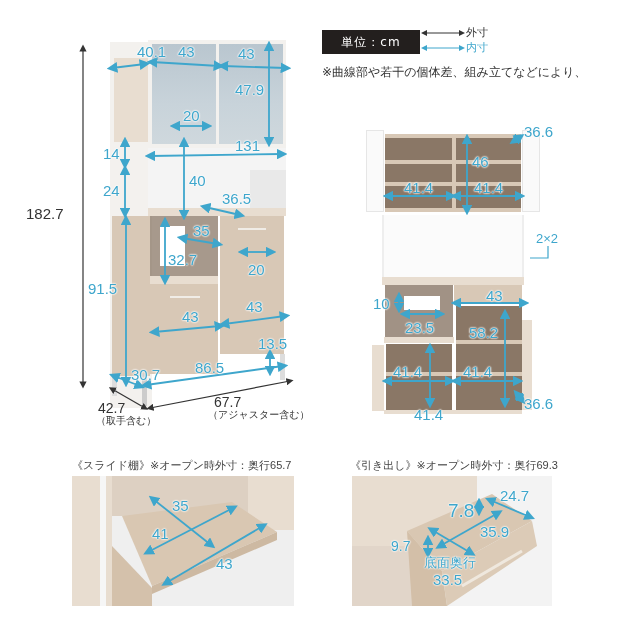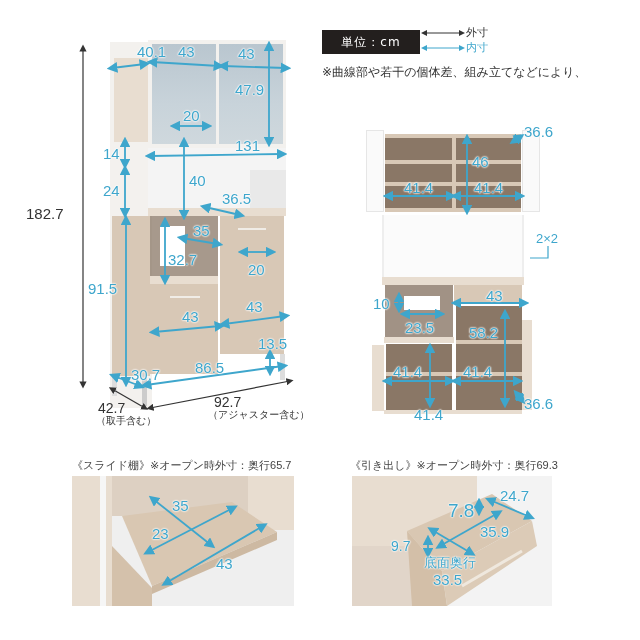--- a/index.html
+++ b/index.html
@@ -111,21 +111,21 @@
     <line x1="224" y1="324" x2="285" y2="316" marker-start="url(#abr)" marker-end="url(#ab)"></line>
     <line x1="270" y1="354" x2="270" y2="371" marker-start="url(#abr)" marker-end="url(#ab)"></line>
     <line x1="114" y1="376" x2="140" y2="386" marker-start="url(#abr)" marker-end="url(#ab)"></line>
     <line x1="146" y1="385" x2="283" y2="366" marker-start="url(#abr)" marker-end="url(#ab)"></line>
   </g>
 </svg>
 
 <div class="lbl dark" style="left:26px;top:206px;font-size:15px;text-align:right;">182.7</div>
 <div class="lbl dark" style="left:98px;top:401px;font-size:14px;">42.7</div>
 <div class="lbl dark" style="left:96px;top:416px;font-size:10px;">（取手含む）</div>
-<div class="lbl dark" style="left:214px;top:395px;font-size:14px;">92.7</div>
+<div class="lbl dark" style="left:214px;top:395px;font-size:14px;">67.7</div>
 <div class="lbl dark" style="left:208px;top:410px;font-size:10px;">（アジャスター含む）</div>
 
 <div class="lbl blue" style="left:110px;top:44px;margin-left:27px;">40.1</div>
 <div class="lbl blue" style="left:178px;top:44px;">43</div>
 <div class="lbl blue" style="left:238px;top:46px;">43</div>
 <div class="lbl blue" style="left:235px;top:82px;">47.9</div>
 <div class="lbl blue" style="left:183px;top:108px;">20</div>
 <div class="lbl blue" style="left:103px;top:146px;">14</div>
 <div class="lbl blue" style="left:103px;top:183px;">24</div>
 <div class="lbl blue" style="left:235px;top:138px;">131</div>
@@ -219,21 +219,21 @@
   </svg>
 </div>
 <svg width="640" height="640">
   <g stroke="#3ea6cc" stroke-width="1.8" fill="none">
     <line x1="153" y1="499" x2="211" y2="545" marker-start="url(#abr)" marker-end="url(#ab)"></line>
     <line x1="148" y1="552" x2="233" y2="508" marker-start="url(#abr)" marker-end="url(#ab)"></line>
     <line x1="166" y1="583" x2="263" y2="526" marker-start="url(#abr)" marker-end="url(#ab)"></line>
   </g>
 </svg>
 <div class="lbl blue" style="left:172px;top:498px;">35</div>
-<div class="lbl blue" style="left:152px;top:526px;">23</div>
+<div class="lbl blue" style="left:152px;top:526px;">41</div>
 <div class="lbl blue" style="left:216px;top:556px;">43</div>
 
 <div class="lbl caption" style="left:350px;top:460px;">《引き出し》※オープン時外寸：奥行69.3</div>
 <div class="abs photo" style="left:352px;top:476px;width:200px;height:130px;background:#f3f3f3;">
   <div class="abs panel-light" style="left:0;top:0;width:125px;height:70px;"></div>
   <div class="abs panel-wood" style="left:0;top:70px;width:60px;height:60px;opacity:0.7;"></div>
   <svg width="200" height="130" style="left:0;top:0;">
     <polygon points="55,55 140,18 180,45 90,95" fill="#d9c7b2"></polygon>
     <polygon points="90,95 180,45 185,70 95,130" fill="#dccbb7"></polygon>
     <polygon points="55,55 90,95 95,130 60,130" fill="#d3bfa8"></polygon>

